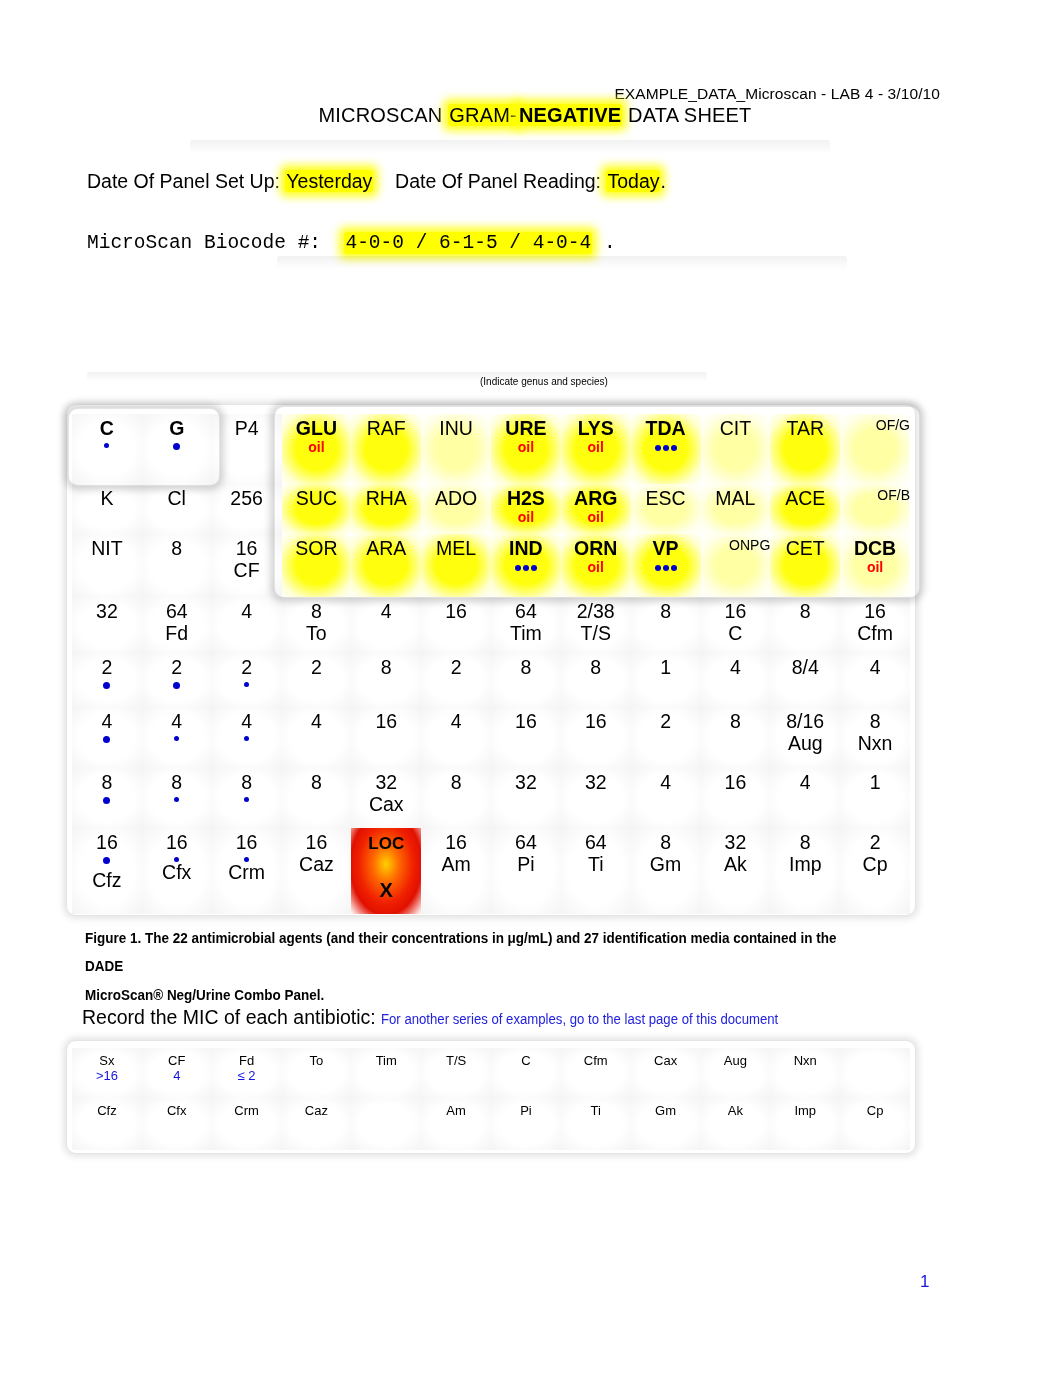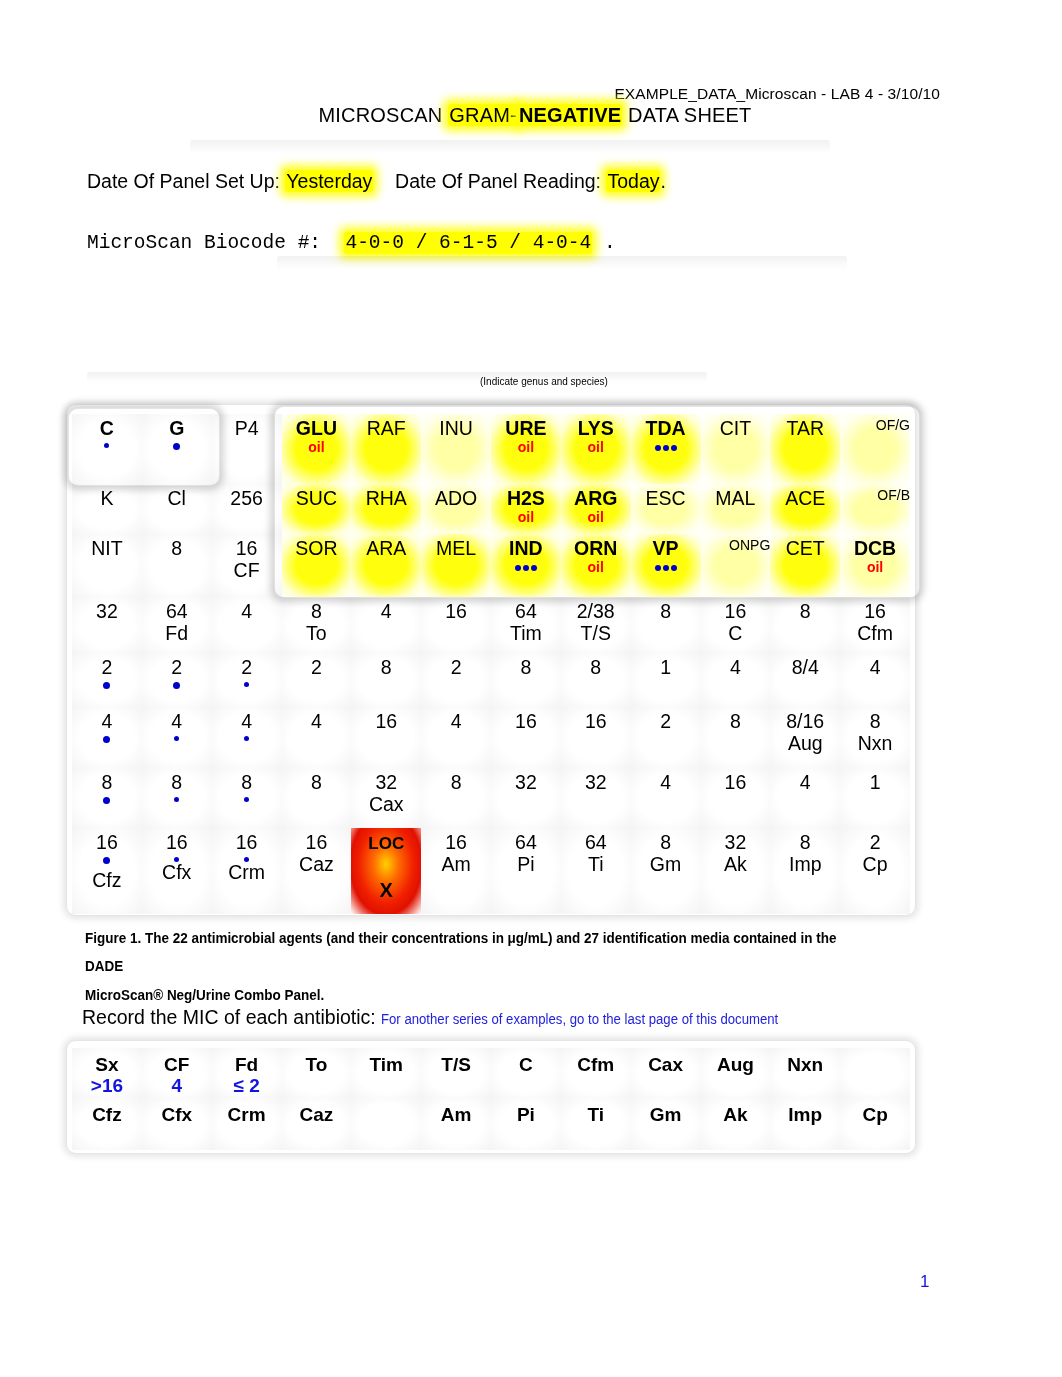--- a/index.html
+++ b/index.html
@@ -171,21 +171,21 @@
     position: absolute;
     left: 72px; top: 1048px;
     width: 838px; height: 102px;
   }
   .micgrid {
     position: absolute; inset: 0;
     display: grid;
     grid-template-columns: repeat(12, 1fr);
     grid-template-rows: 50px 52px;
   }
-  .micgrid .cell { font-size: 19px; padding-top: 6px; font-weight: bold; }
+  .micgrid .cell { font-size: 13px; padding-top: 6px; }
   .blue { color: #1414e0; }
 
   .pagenum {
     position: absolute;
     left: 920px; top: 1272px;
     font-size: 17px;
     color: #1414e0;
   }
 </style>
 </head>

